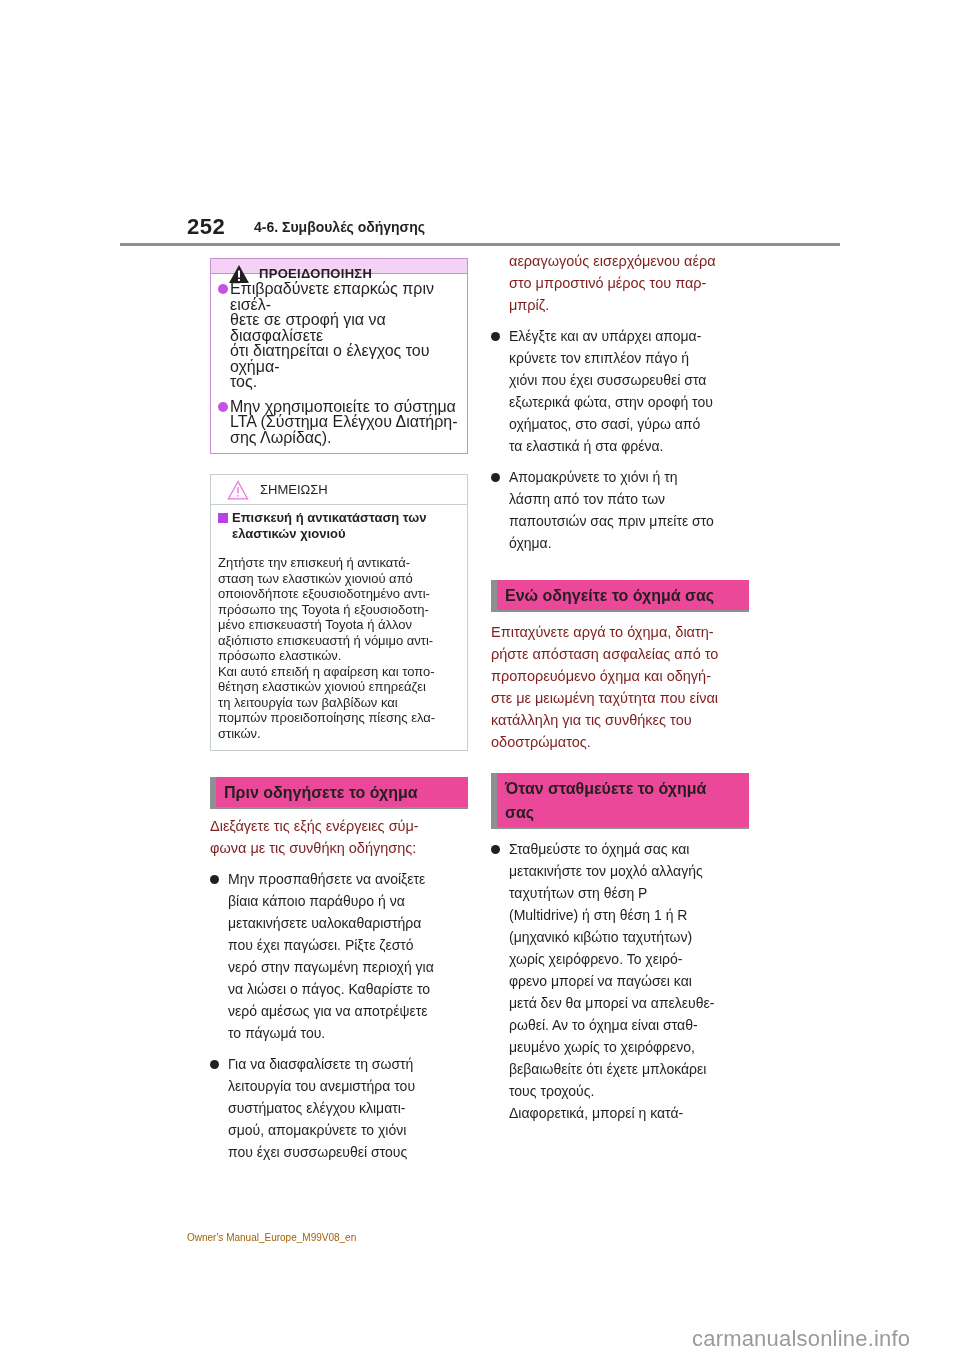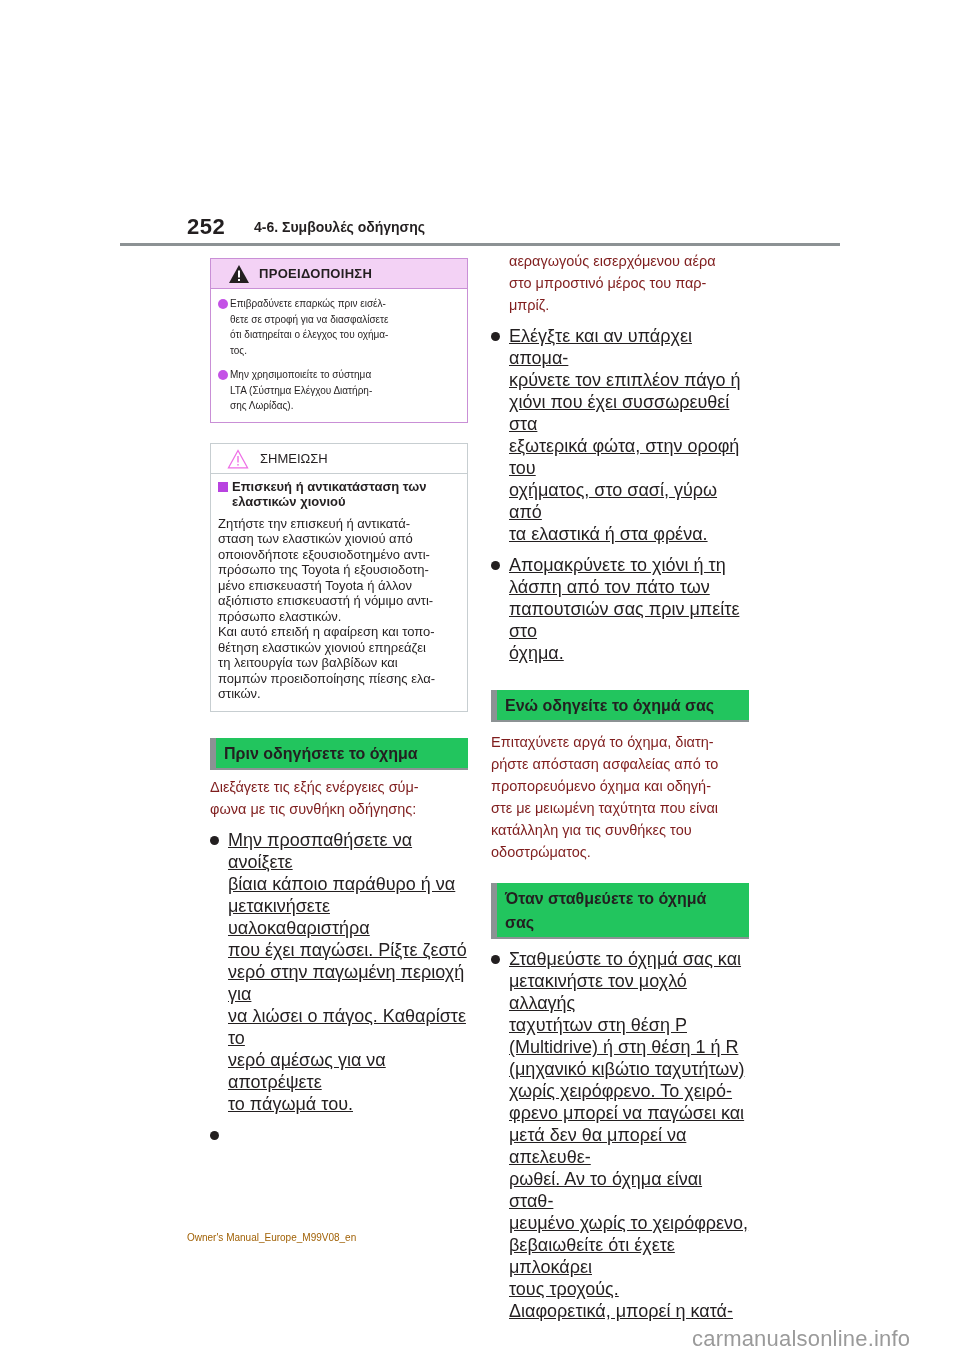--- a/index.html
+++ b/index.html
@@ -9,47 +9,47 @@
     .page-header { position: absolute; left: 0; top: 0; width: 960px; height: 250px; }
     .page-number { position: absolute; left: 187px; top: 214px; font-size: 22px; font-weight: bold; color: #231f20; letter-spacing: 0.5px; }
     .section-title { position: absolute; left: 254px; top: 219px; font-size: 14px; font-weight: bold; color: #231f20; }
     .header-rule { position: absolute; left: 120px; top: 243px; width: 720px; height: 3px; background: #8c9294; }
 
     .col-left { position: absolute; left: 210px; top: 258px; width: 258px; }
     .col-right { position: absolute; left: 491px; top: 250px; width: 258px; }
 
     
     .warn-box { border: 1px solid #c98fd6; background: #fff; }
-    .warn-head { height: 30px; background: #f3d2f5; border-bottom: 1px solid #c98fd6; position: relative; }
+    .warn-head { height: 15px; background: #f3d2f5; border-bottom: 1px solid #c98fd6; position: relative; }
     .warn-head .tri { position: absolute; left: 17px; top: 5px; width: 22px; height: 20px; }
     .warn-head .label { position: absolute; left: 48px; top: 7px; font-size: 13px; font-weight: bold; color: #231f20; letter-spacing: 0.3px; }
     .warn-body { padding: 7px 8px 8px 7px; }
-    .warn-item { position: relative; padding-left: 12px; font-size: 10px; line-height: 15.5px; margin-bottom: 9px; }
+    .warn-item { position: relative; padding-left: 12px; font-size: 16px; line-height: 15.5px; margin-bottom: 9px; }
     .warn-item:last-child { margin-bottom: 0; }
     .warn-item .dot { position: absolute; left: 0; top: 3px; width: 10px; height: 10px; border-radius: 50%; background: #c452e6; }
 
     
     .note-box { margin-top: 20px; border: 1px solid #c7ced1; }
     .note-head { height: 30px; border-bottom: 1px solid #c7ced1; position: relative; }
     .note-head .tri { position: absolute; left: 16px; top: 5px; width: 22px; height: 20px; }
     .note-head .label { position: absolute; left: 49px; top: 7px; font-size: 13px; color: #231f20; }
     .note-body { padding: 5px 7px 9px 7px; font-size: 13px; line-height: 15.5px; }
-    .note-sub { position: relative; padding-left: 14px; font-weight: bold; margin-bottom: 6px; }
+    .note-sub { position: relative; padding-left: 14px; font-weight: bold; margin-bottom: 14px; }
     .note-sub .sq { position: absolute; left: 0; top: 3px; width: 10px; height: 10px; background: #b843e0; }
     .note-text { white-space: pre-line; }
 
     
-    .sec-bar { position: relative; height: 32px; background: #22c55e; border-bottom: 2px solid #8c9294; padding-left: 14px; }
+    .sec-bar { position: relative; height: 32px; background: #ec4899; border-bottom: 2px solid #8c9294; padding-left: 14px; }
     .sec-bar::before { content: ""; position: absolute; left: 0; top: 0; bottom: -2px; width: 6px; background: #8c9294; }
     .sec-bar .t { font-size: 16px; font-weight: bold; line-height: 32px; color: #231f20; }
     .sec-bar.tall { height: 56px; }
     .sec-bar.tall .t { line-height: 24px; display: block; padding-top: 4px; }
 
     .para { font-size: 14.5px; line-height: 22px; color: #7f1d1d; }
-    .bullet { position: relative; padding-left: 18px; font-size: 18px; line-height: 22px; margin-top: 9px; text-decoration: underline; }
+    .bullet { position: relative; padding-left: 18px; font-size: 14px; line-height: 22px; margin-top: 9px; }
     .bullet .b { position: absolute; left: 0; top: 7px; width: 9px; height: 9px; border-radius: 50%; background: #231f20; }
     .pre { white-space: pre-line; }
 
     .footer-text { position: absolute; left: 187px; top: 1232px; font-size: 10px; color: #a16207; }
     .watermark { position: absolute; left: 692px; top: 1326px; font-size: 22px; color: #9a9a9a; letter-spacing: 0.2px; }
   </style>
 </head>
 <body>
 
 <div class="page-header">
@@ -128,20 +128,25 @@
 βίαια κάποιο παράθυρο ή να
 μετακινήσετε υαλοκαθαριστήρα
 που έχει παγώσει. Ρίξτε ζεστό
 νερό στην παγωμένη περιοχή για
 να λιώσει ο πάγος. Καθαρίστε το
 νερό αμέσως για να αποτρέψετε
 το πάγωμά του.</span>
     </div>
     <div class="bullet">
       <span class="b"></span>
+      <span class="pre">Για να διασφαλίσετε τη σωστή
+λειτουργία του ανεμιστήρα του
+συστήματος ελέγχου κλιματι-
+σμού, απομακρύνετε το χιόνι
+που έχει συσσωρευθεί στους</span>
     </div>
   </div>
 </div>
 
 <div class="col-right">
   <div class="para pre" style="padding-left:18px;">αεραγωγούς εισερχόμενου αέρα
 στο μπροστινό μέρος του παρ-
 μπρίζ.</div>
   <div class="bullet">
     <span class="b"></span>

